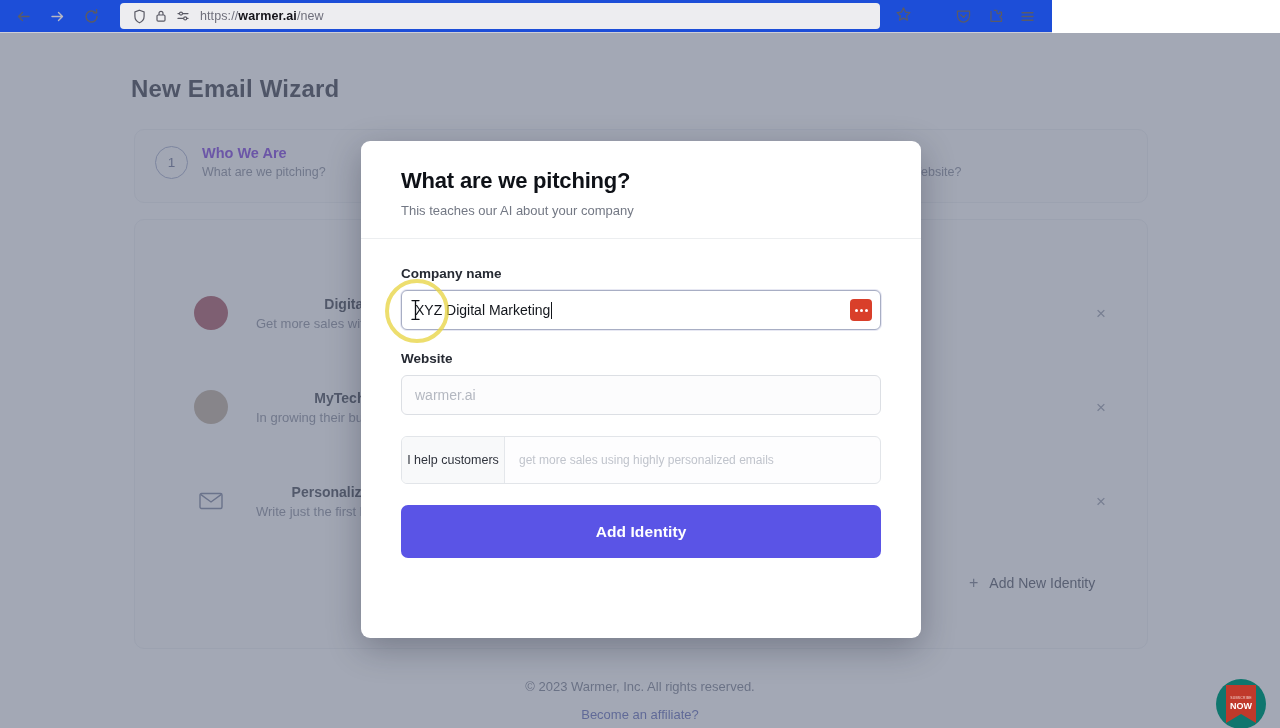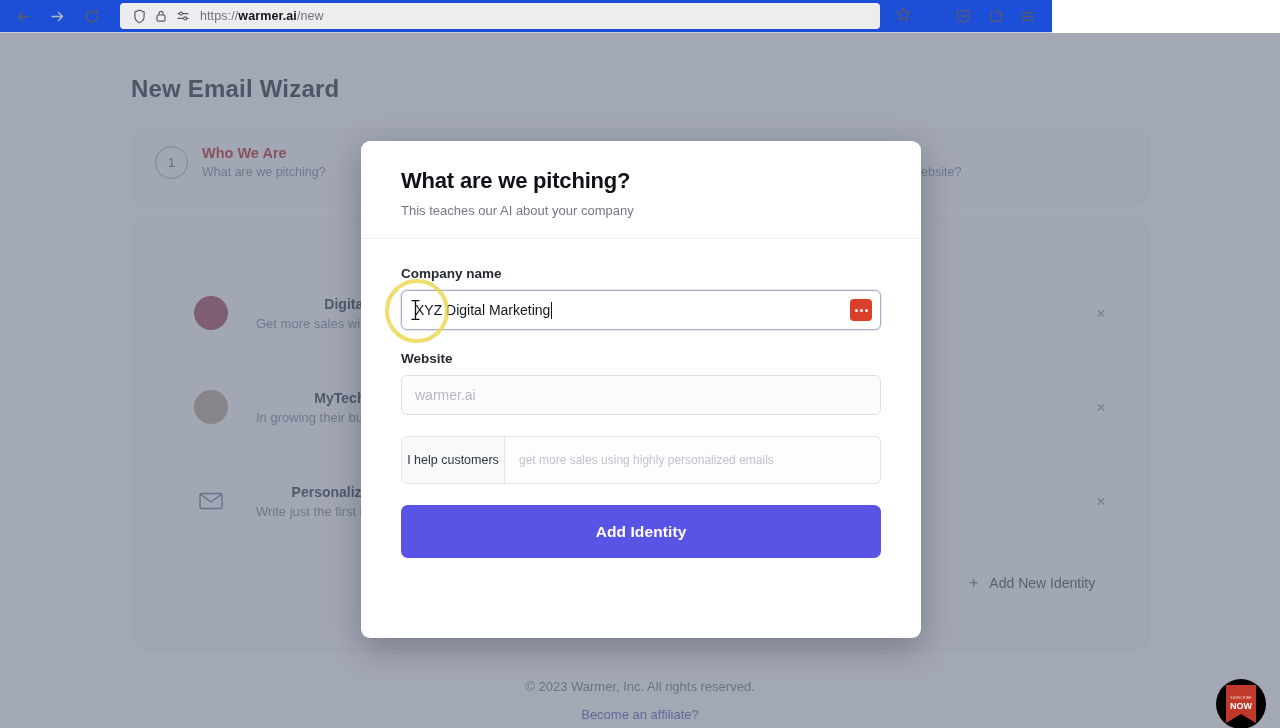--- a/index.html
+++ b/index.html
@@ -62,21 +62,21 @@
   #steps-card { left: 134px; top: 96px; width: 1014px; height: 74px; }
   #list-card   { left: 134px; top: 186px; width: 1014px; height: 430px; }
 
   .step { position: absolute; top: 14px; display: flex; align-items: center; gap: 14px; }
   .step-num {
     width: 33px; height: 33px; border-radius: 50%;
     border: 1.4px solid #9aa3c4; color: #5a6288;
     display: flex; align-items: center; justify-content: center;
     font-size: 13.5px;
   }
-  .step-text .t1 { font-size: 14.5px; font-weight: 700; color: #b91c1c; line-height: 19px; }
+  .step-text .t1 { font-size: 14.5px; font-weight: 700; color: #6d28d9; line-height: 19px; }
   .step-text .t2 { font-size: 12.5px; color: #7b8091; line-height: 18px; }
   #step-1 { left: 20px; }
   #step-2 { left: 560px; }
 
   .identity-row {
     position: absolute; left: 20px; width: 974px; height: 74px;
     display: flex; align-items: center; text-align: center;
   }
   #identity-row-0 { top: 56px; }
   #identity-row-1 { top: 150px; }
@@ -193,21 +193,21 @@
     pointer-events: none;
   }
   #text-cursor {
     position: absolute; left: 410px; top: 299px; width: 11px; height: 22px;
     pointer-events: none; color: #0d0f14;
   }
 
   
   #subscribe-badge {
     position: absolute; left: 1216px; top: 679px; width: 50px; height: 50px;
-    border-radius: 50%; background: #000000;
+    border-radius: 50%; background: #0f766e;
     display: flex; align-items: center; justify-content: center;
     overflow: hidden;
   }
   #subscribe-badge .ribbon {
     width: 30px; height: 38px; background: #c0392b; position: relative;
     display: flex; flex-direction: column; align-items: center; justify-content: center;
     clip-path: polygon(0 0, 100% 0, 100% 100%, 50% 76%, 0 100%);
   }
   #subscribe-badge .sm { font-size: 3.4px; color: #f3d7d2; letter-spacing: .2px; line-height: 5px; }
   #subscribe-badge .lg { font-size: 9px; color: #ffffff; font-weight: 700; line-height: 11px; }

